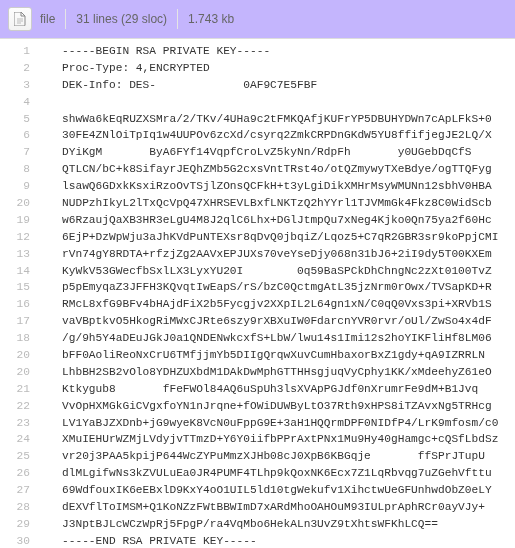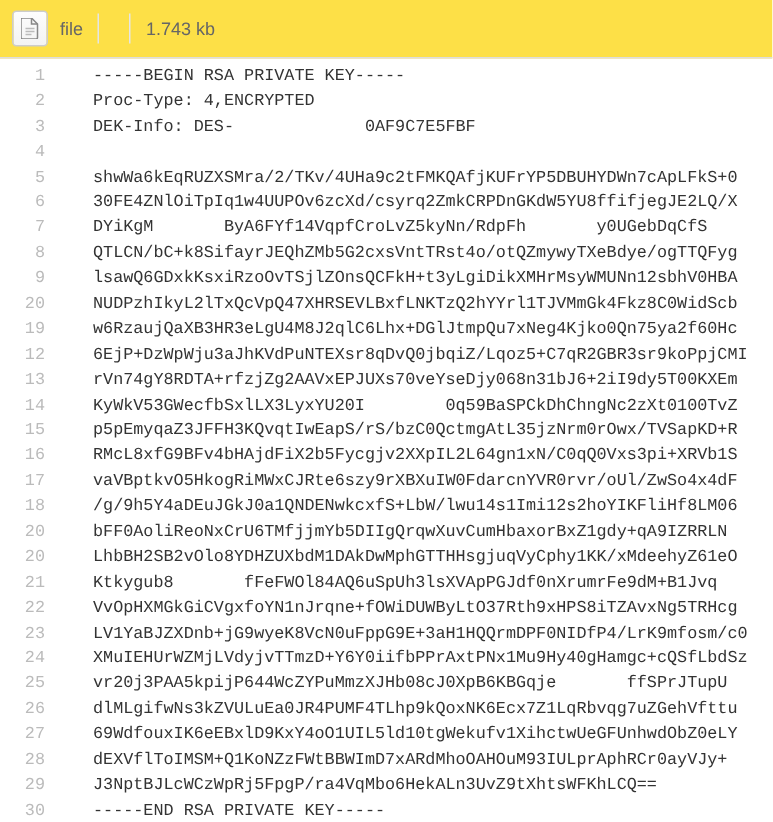--- a/index.html
+++ b/index.html
@@ -8,21 +8,21 @@
     background: #ffffff;
     font-family: Helvetica, Arial, sans-serif;
     color: #333;
     width: 515px;
   }
   .toolbar {
     display: flex;
     align-items: center;
     height: 38px;
     border-bottom: 1px solid #ddd;
-    background: #fde047;
+    background: #c4b5fd;
     padding-left: 8px;
     font-size: 12px;
     color: #666;
   }
   .toolbar .icon-box {
     width: 22px;
     height: 22px;
     border: 1px solid #ccc;
     border-radius: 3px;
     background: linear-gradient(#fdfdfd, #f3f3f3);
@@ -72,20 +72,21 @@
     <svg width="12" height="14" viewBox="0 0 12 14">
       <path d="M1 0 h6 l4 4 v9 a1 1 0 0 1 -1 1 h-9 a1 1 0 0 1 -1 -1 v-12 a1 1 0 0 1 1 -1 z" fill="none" stroke="#888" stroke-width="1"></path>
       <path d="M7 0 v4 h4" fill="none" stroke="#888" stroke-width="1"></path>
       <line x1="3" y1="7" x2="9" y2="7" stroke="#bbb" stroke-width="1"></line>
       <line x1="3" y1="9" x2="9" y2="9" stroke="#bbb" stroke-width="1"></line>
       <line x1="3" y1="11" x2="7" y2="11" stroke="#bbb" stroke-width="1"></line>
     </svg>
   </div>
   <span>file</span>
   <div class="sep"></div>
+  <span>31 lines (29 sloc)</span>
   <div class="sep"></div>
   <span>1.743 kb</span>
 </div>
 
 <div class="code-area">
   <div class="gutter" id="gutter">
       <div>1</div>
       <div>2</div>
       <div>3</div>
       <div>4</div>

